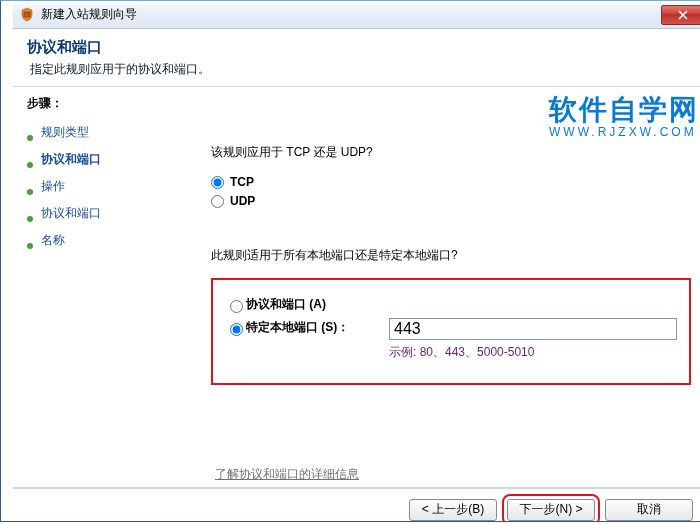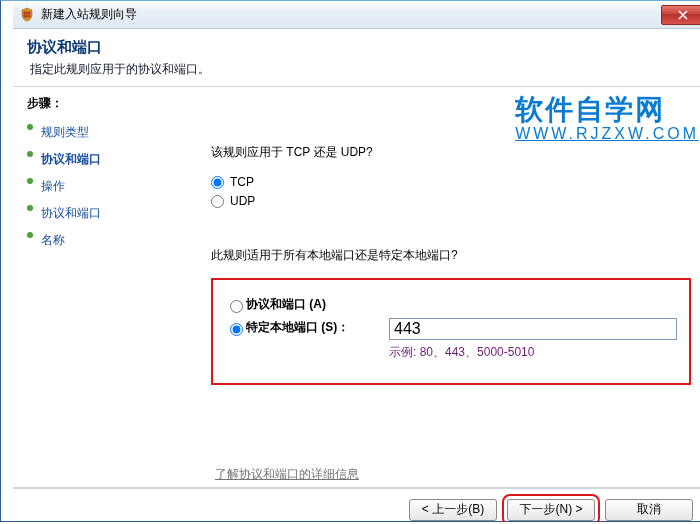--- a/index.html
+++ b/index.html
@@ -79,21 +79,21 @@
     padding: 8px 8px 8px 14px;
     box-sizing: border-box;
   }
   .steps-title {
     font-weight: bold;
     color: #000;
     margin-bottom: 12px;
   }
   .step-item {
     display: flex;
-    align-items: flex-start;
+    align-items: flex-end;
     margin: 10px 0;
     font-size: 12px;
   }
   .step-item .bullet {
     width: 6px; height: 6px; border-radius: 50%;
     background: #4aa03a;
     margin-right: 8px;
     flex: none;
   }
   .step-item.active a { color: #1a4fa0; font-weight: bold; }
@@ -114,41 +114,40 @@
     pointer-events: none;
   }
   .wm-big {
     font-size: 28px;
     font-weight: 900;
     color: #0a7bd1;
     letter-spacing: 2px;
     font-family: "Microsoft YaHei", sans-serif;
   }
   .wm-small {
-    font-size: 16px;
+    font-size: 12px;
     color: #0a7bd1;
     letter-spacing: 3px;
     margin-top: -4px;
     font-family: Arial, sans-serif;
-    text-decoration: underline;
   }
 
   .qtext {
     margin-bottom: 14px;
     margin-top: 39px;
   }
   .radio-row {
     display: flex; align-items: center;
     margin: 5px 0 5px 0;
   }
   .radio-row input[type=radio]{
     margin: 0 6px 0 0;
   }
   .radio-row .lab {
-    font-weight: normal;
+    font-weight: bold;
     text-align: center;
   }
 
   .section2 {
     margin-top: 30px;
   }
 
   .highlight-box {
     border: 2px solid #d9171a;
     padding: 10px 12px 22px 12px;

